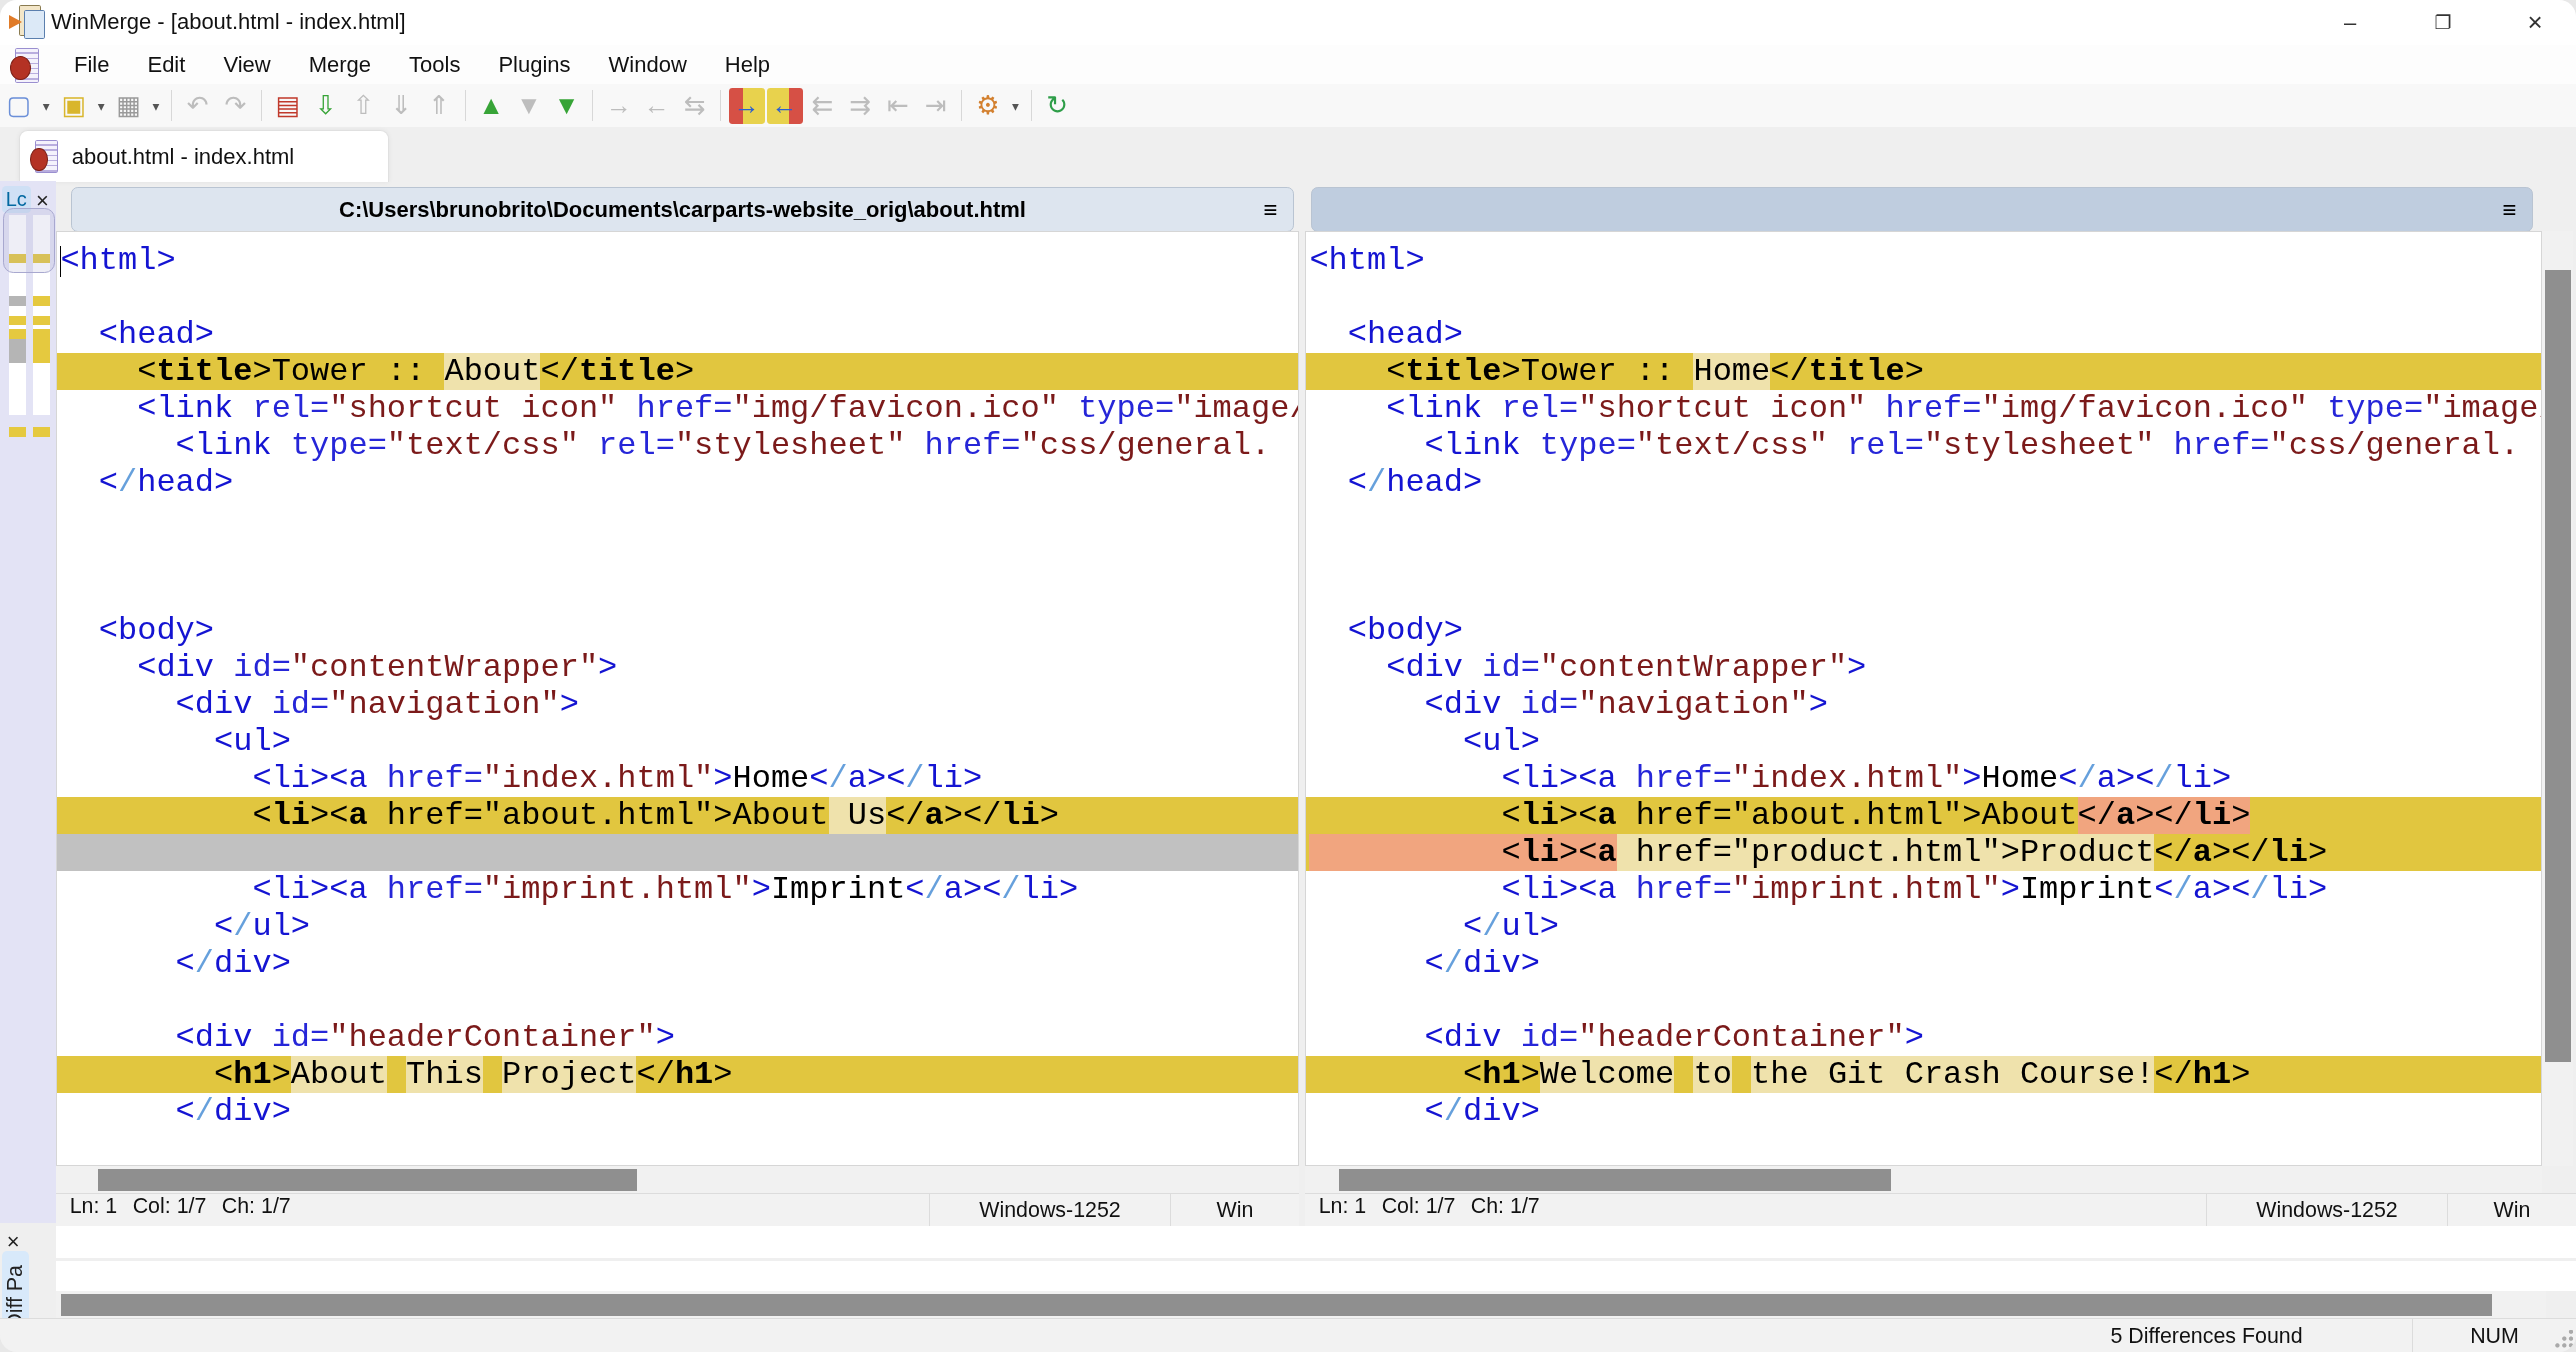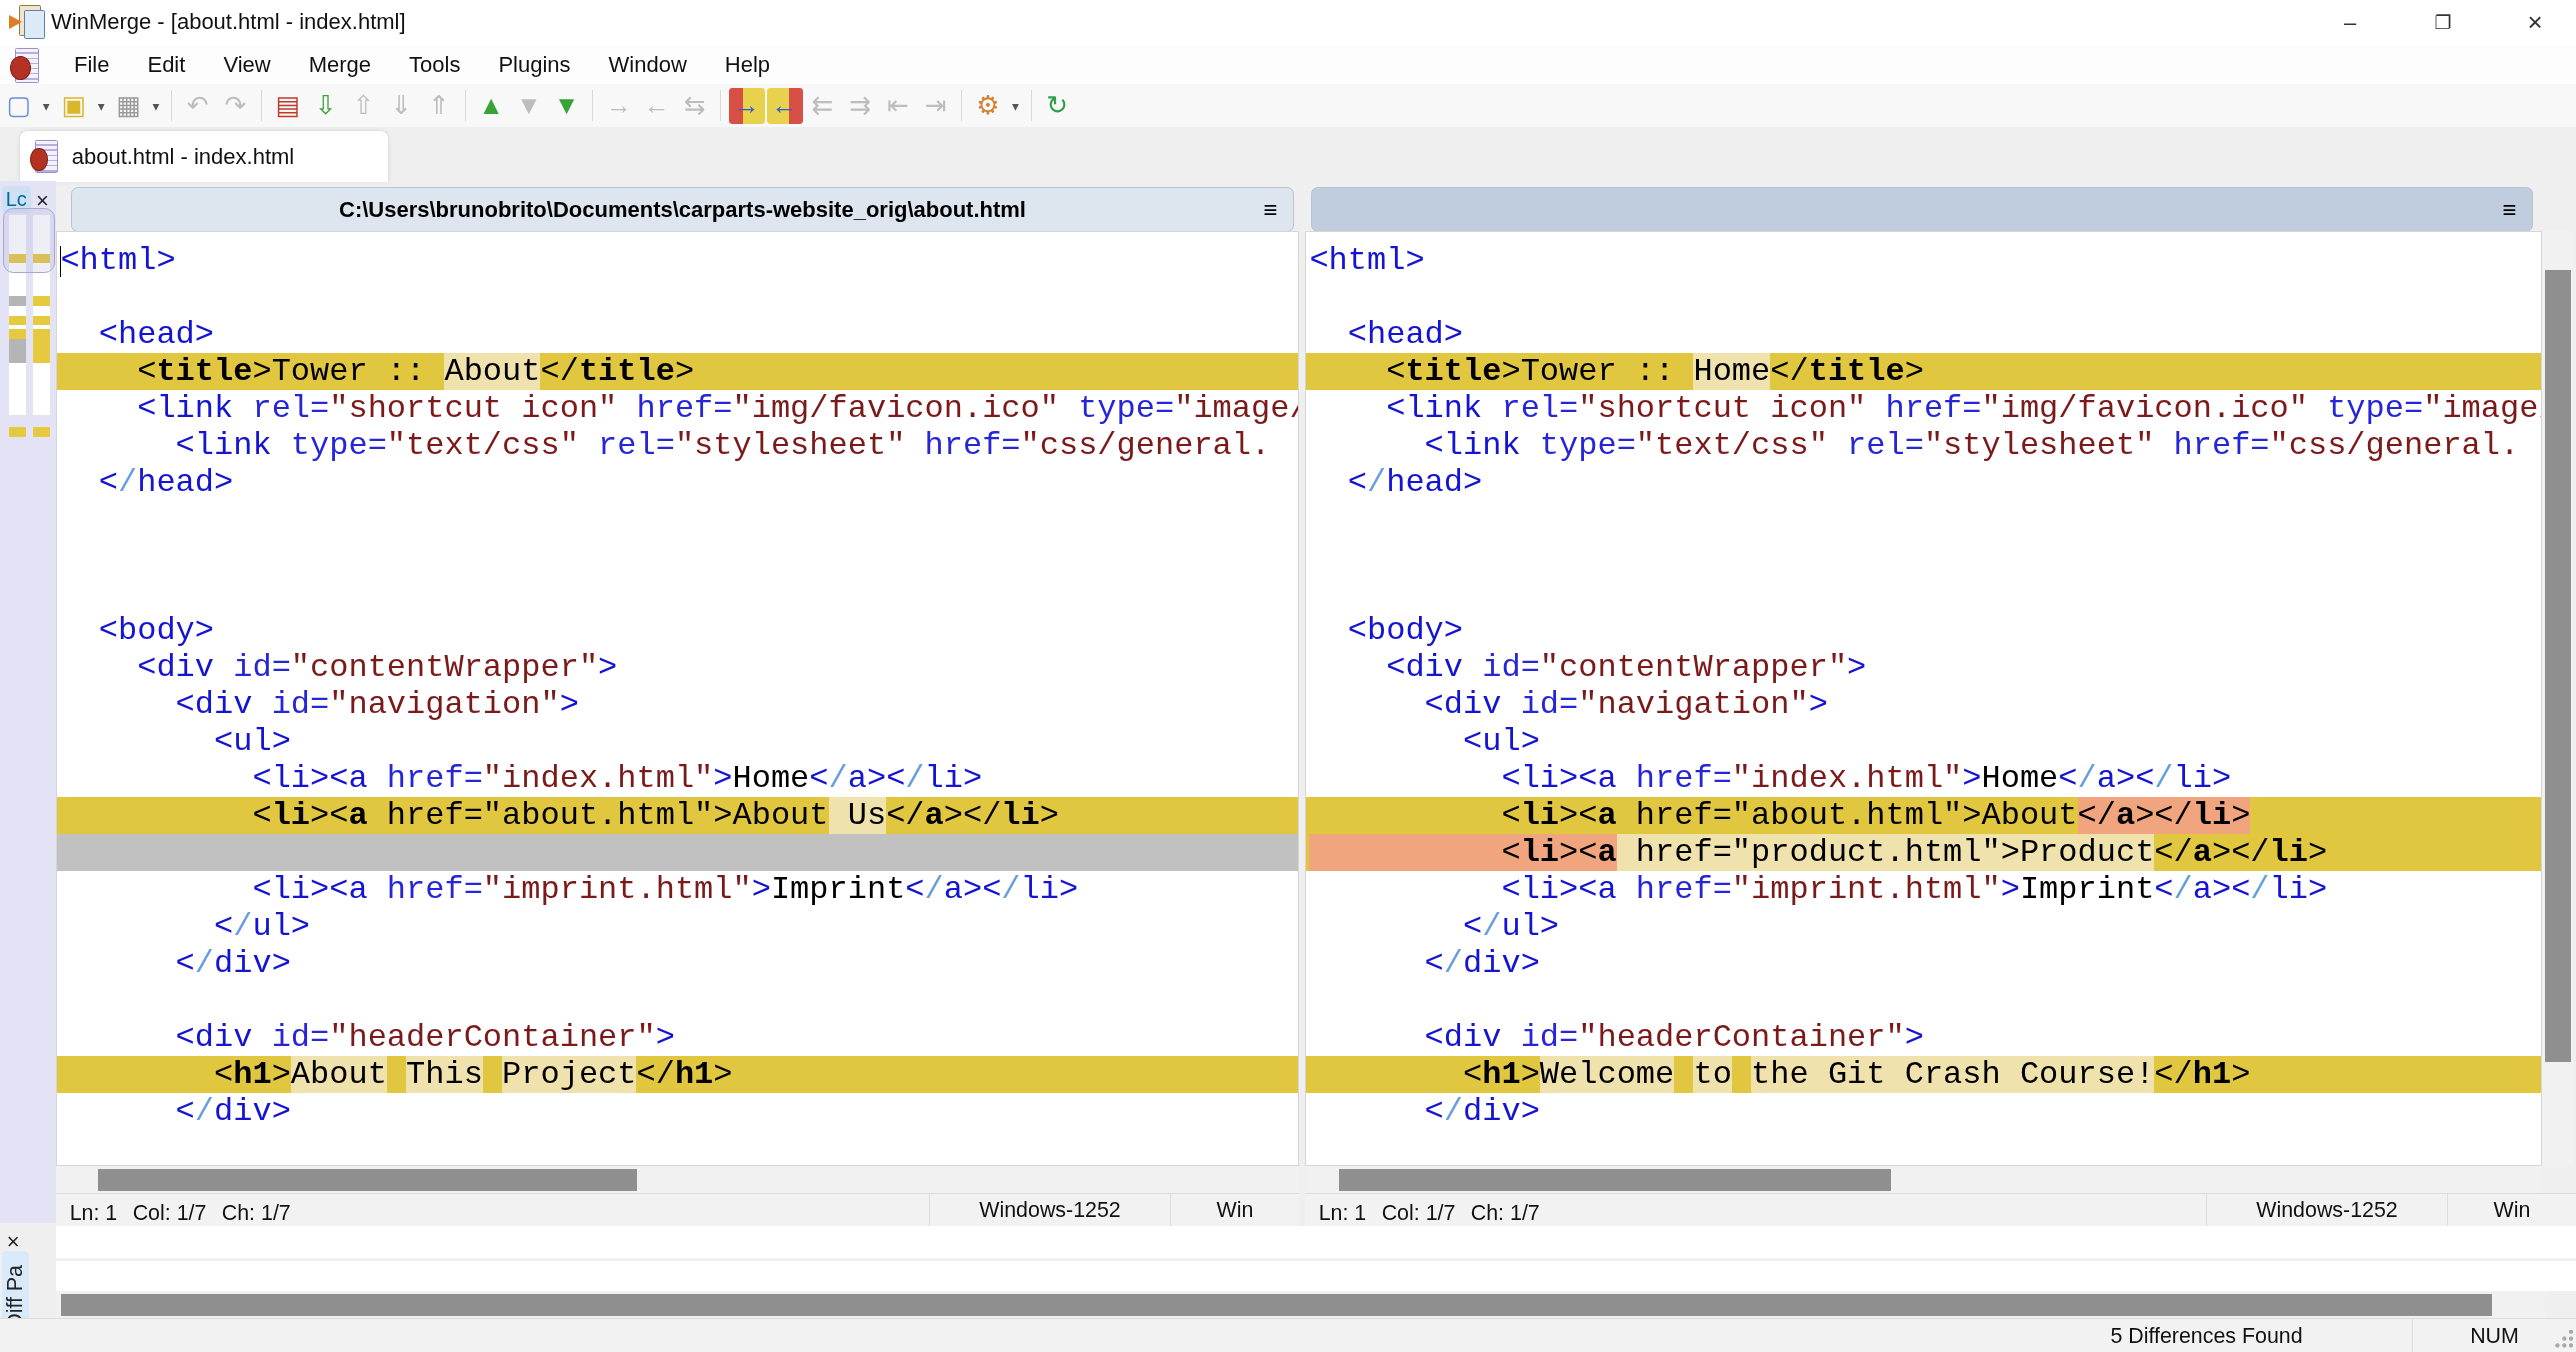--- a/index.html
+++ b/index.html
@@ -1,17 +1,17 @@
 <!DOCTYPE html>
 <html style="--gold: #e1c63f; --beige: #efe2ac; --salmon: #f1a57f; --gapgray: #c1c1c1; --tagblue: #1414d2; --attblue: #2626d8; --maroon: #7b1a1a;font-size:13.7px"><head>
 <meta charset="utf-8">
 <style>
   html,body{margin:0;padding:0;background:#e8e8e8;}
   #app{position:relative;width:2576px;height:1352px;background:#efefef;overflow:hidden;
-       font-family:"Liberation Sans",sans-serif;color:#1a1a1a;}
+       font-family:"Liberation Sans",sans-serif;color:#1a1a1a;border-radius:17px;}
   
   #titlebar{position:absolute;left:0;top:0;width:2576px;height:45px;background:#ffffff;}
   #app-icon{position:absolute;left:8.6px;top:5.1px;width:34px;height:34px;}
   #app-icon .page1{position:absolute;left:10.3px;top:0;width:20.5px;height:29px;background:#f3e6c8;border:1.7px solid #8a7b50;border-radius:1.7px;}
   #app-icon .page2{position:absolute;left:15.4px;top:5.1px;width:19px;height:27px;background:#dce9f7;border:1.7px solid #5b7fae;border-radius:1.7px;}
   #app-icon .arrow{position:absolute;left:0;top:10.3px;width:0;height:0;border-top:7.7px solid transparent;border-bottom:7.7px solid transparent;border-left:13.7px solid #e07b28;}
   #window-title{position:absolute;left:51px;top:8.6px;font-size:22px;color:#111;}
   .wbtn{position:absolute;top:0;width:82px;height:45px;display:flex;align-items:center;justify-content:center;font-size:22px;color:#333;}
   
   #menubar{position:absolute;left:0;top:45px;width:2576px;height:39px;background:#fdfdfd;display:flex;align-items:center;}
@@ -76,21 +76,21 @@
   .bg-o{background:var(--salmon);}
   #caret{position:absolute;left:2.6px;top:13.7px;width:1.7px;height:31px;background:#000;}
   
   .hscroll{position:absolute;top:1166px;height:27px;background:#f1f1f1;}
   #hscroll-left{left:56px;width:1243px;} #hscroll-right{left:1305px;width:1237px;}
   .hthumb{position:absolute;top:2.6px;height:22px;background:#8f8f8f;}
   #vscroll{position:absolute;left:2542px;top:231px;width:31px;height:935px;background:#f1f1f1;}
   #vthumb{position:absolute;left:2.6px;top:39px;width:26px;height:792px;background:#8f8f8f;}
   
   .pane-status{position:absolute;top:1193px;height:33px;background:#f2f2f2;border-top:0.9px solid #dcdcdc;
-               display:flex;align-items:flex-end;font-size:21.4px;color:#111;box-sizing:border-box;}
+               display:flex;align-items:flex-start;font-size:21.4px;color:#111;box-sizing:border-box;}
   #status-left{left:56px;width:1243px;} #status-right{left:1305px;width:1271px;}
   .st-pos{padding-left:13.7px;display:flex;gap:15.4px;}
   .st-fill{flex:1;}
   .st-cell{border-left:0.9px solid #dcdcdc;height:100%;display:flex;align-items:center;justify-content:center;}
   .st-enc{width:240px;} .st-eol{width:128px;}
   
   #diffpane-close{position:absolute;left:6.8px;top:1229px;font-size:22px;color:#222;}
   #diffpane-tab{position:absolute;left:1.7px;top:1251px;width:27px;height:91px;background:#d8e9fa;border-radius:5.1px;
                 display:flex;align-items:center;justify-content:center;}
   #diffpane-tab span{writing-mode:vertical-rl;transform:rotate(180deg);font-size:21.4px;color:#222;}

